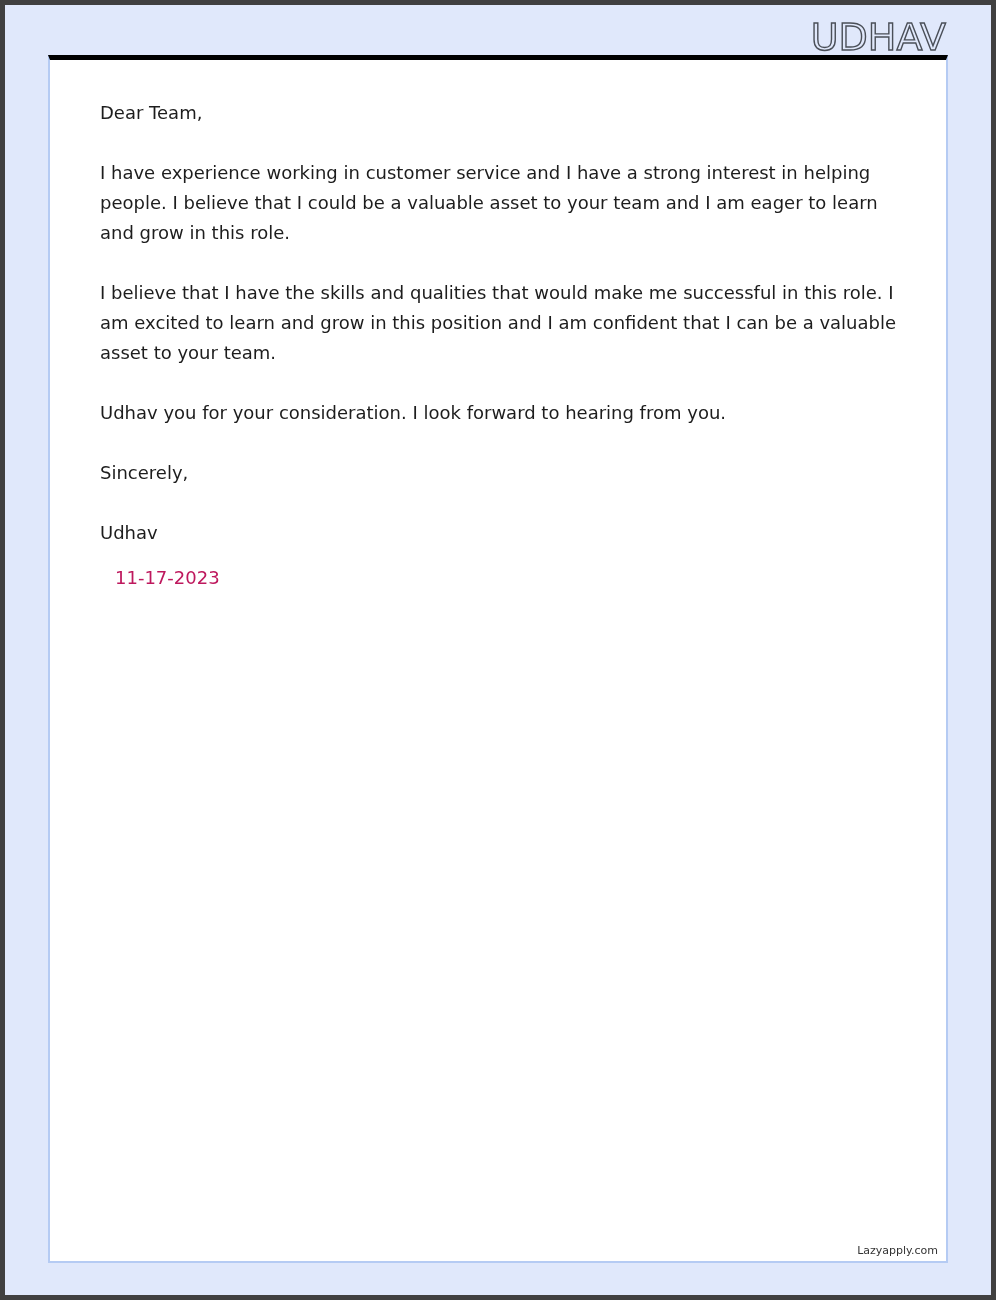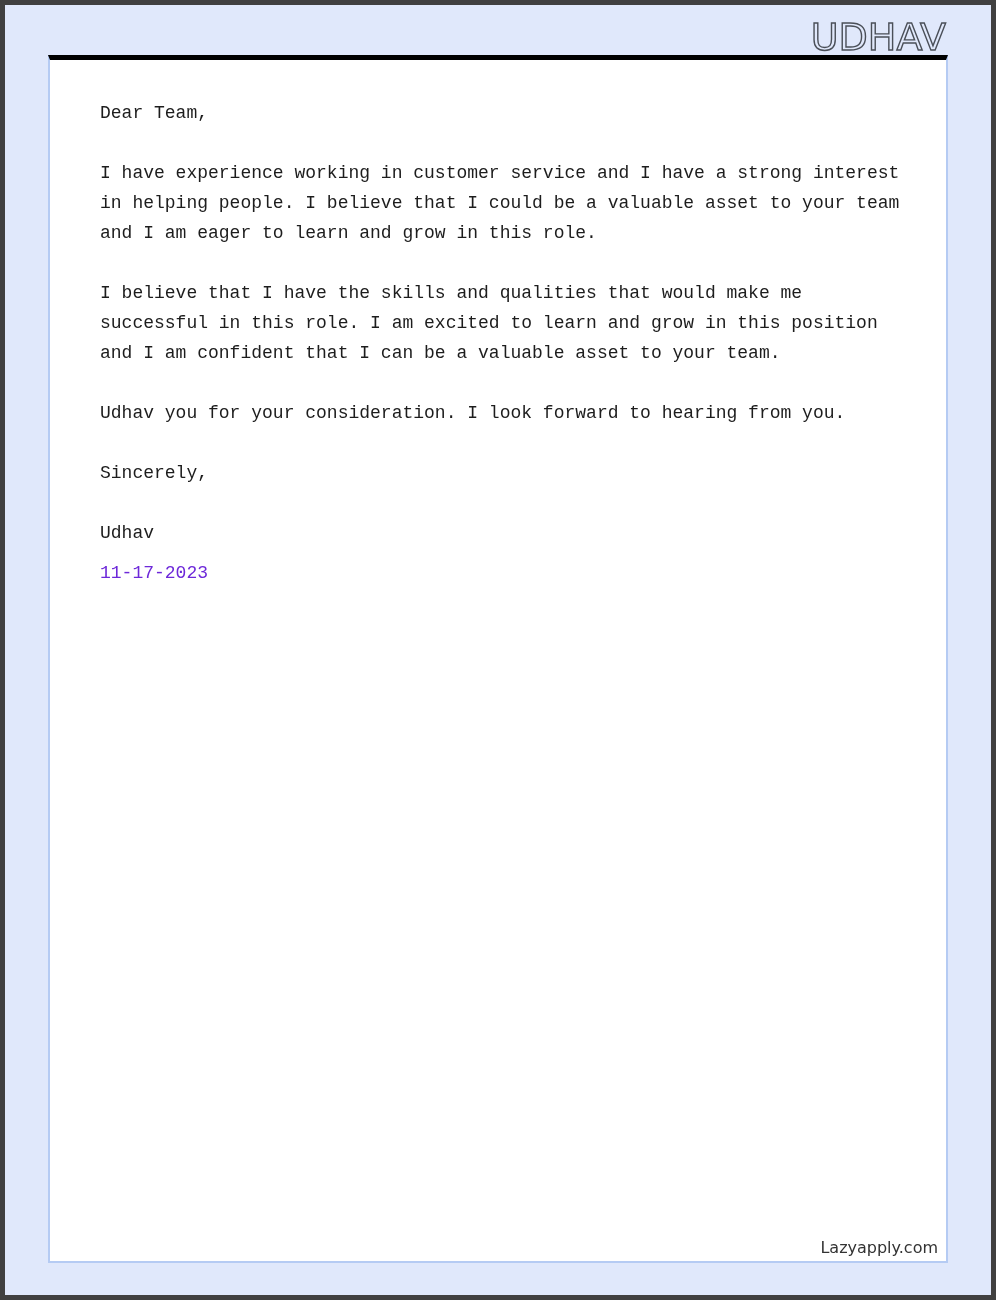--- a/index.html
+++ b/index.html
@@ -49,34 +49,33 @@
       position: absolute;
       left: 50px;
       top: 38px;
       width: 800px;
       color: #1d1d1d;
       font-size: 18px;
       line-height: 30px;
     }
     .letter p {
       margin: 0 0 30px 0;
-      font-family: Liberation Mono, monospace;
     }
     .letter p.name {
       margin-bottom: 10px;
     }
     .letter .date {
-      color: #6d28d9;
-      margin: 0;
+      color: #be185d;
+      margin: 15px;
     }
     .footer-brand {
       position: absolute;
       right: 8px;
       bottom: 4px;
-      font-size: 16px;
+      font-size: 11px;
       color: #333;
     }
   </style>
 </head>
 <body>
 
 <div class="page">
   <div class="brand">UDHAV</div>
 
   <div class="card">

